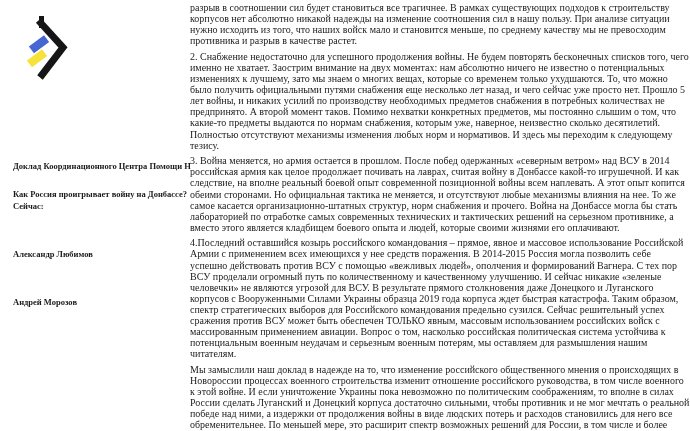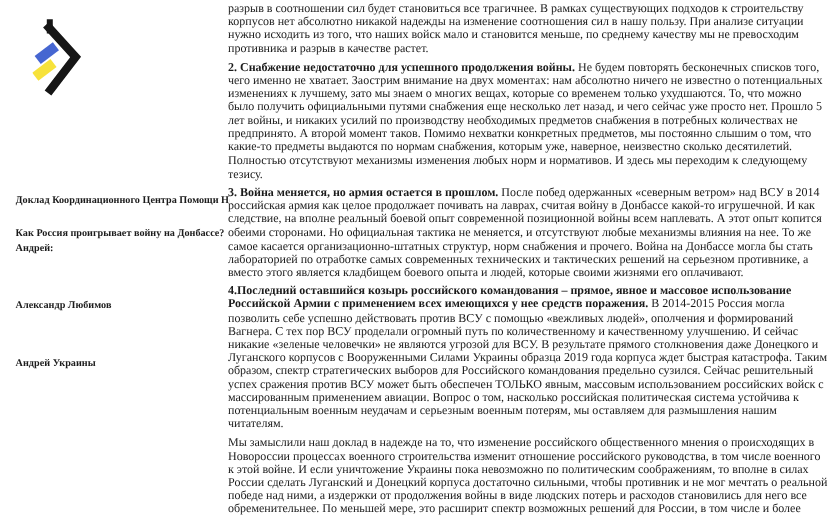--- a/index.html
+++ b/index.html
@@ -47,40 +47,40 @@
     position: absolute;
     left: 190px;
     top: 0;
     width: 500px;
     padding-top: 2px;
     font-size: 10px;
     line-height: 11.1px;
     text-align: left;
   }
   .content p { margin: 0 0 4.5px 0; }
-  .content .lead { font-weight: bold; }
+  .content .lead { font-weight: normal; }
 </style>
 </head>
 <body>
 
 <div class="page">
 
   <svg class="logo" viewBox="0 0 45 70">
     <path d="M14.5 2 V14" fill="none" stroke-width="5" stroke="#161616"></path>
     <path d="M11.5 6.5 L36 33.5 L13 63.5" fill="none" stroke-width="7" stroke="#161616"></path>
     <rect x="2.5" y="26" width="19" height="8.5" transform="rotate(-37 12 30.25)" fill="#4666d1"></rect>
     <rect x="0.5" y="40" width="19" height="8.5" transform="rotate(-37 10 44.25)" fill="#f7e23a"></rect>
   </svg>
 
   <aside class="sidebar">
     <div class="report-label">Доклад Координационного Центра Помощи Новор</div>
     <div class="doc-title">Как Россия проигрывает войну на Донбассе?</div>
-    <div class="authors-label">Андрей:</div>
+    <div class="authors-label">Сейчас:</div>
     <div class="author">Александр Любимов</div>
-    <div class="author">Андрей Украины</div>
+    <div class="author">Андрей Морозов</div>
   </aside>
 
   <main class="content">
     <p><span>разрыв в соотношении сил будет становиться все трагичнее. В рамках существующих подходов к строительству корпусов нет абсолютно никакой надежды на изменение соотношения сил в нашу пользу. При анализе ситуации нужно исходить из того, что наших войск мало и становится меньше, по среднему качеству мы не превосходим противника и разрыв в качестве растет.</span></p>
 
     <p><span class="lead">2. Снабжение недостаточно для успешного продолжения войны.</span><span> Не будем повторять бесконечных списков того, чего именно не хватает. Заострим внимание на двух моментах: нам абсолютно ничего не известно о потенциальных изменениях к лучшему, зато мы знаем о многих вещах, которые со временем только ухудшаются. То, что можно было получить официальными путями снабжения еще несколько лет назад, и чего сейчас уже просто нет. Прошло 5 лет войны, и никаких усилий по производству необходимых предметов снабжения в потребных количествах не предпринято. А второй момент таков. Помимо нехватки конкретных предметов, мы постоянно слышим о том, что какие-то предметы выдаются по нормам снабжения, которым уже, наверное, неизвестно сколько десятилетий. Полностью отсутствуют механизмы изменения любых норм и нормативов. И здесь мы переходим к следующему тезису.</span></p>
 
     <p><span class="lead">3. Война меняется, но армия остается в прошлом.</span><span> После побед одержанных «северным ветром» над ВСУ в 2014 российская армия как целое продолжает почивать на лаврах, считая войну в Донбассе какой-то игрушечной. И как следствие, на вполне реальный боевой опыт современной позиционной войны всем наплевать. А этот опыт копится обеими сторонами. Но официальная тактика не меняется, и отсутствуют любые механизмы влияния на нее. То же самое касается организационно-штатных структур, норм снабжения и прочего. Война на Донбассе могла бы стать лабораторией по отработке самых современных технических и тактических решений на серьезном противнике, а вместо этого является кладбищем боевого опыта и людей, которые своими жизнями его оплачивают.</span></p>
 
     <p><span class="lead">4.Последний оставшийся козырь российского командования – прямое, явное и массовое использование Российской Армии с применением всех имеющихся у нее средств поражения.</span><span> В 2014-2015 Россия могла позволить себе успешно действовать против ВСУ с помощью «вежливых людей», ополчения и формирований Вагнера. С тех пор ВСУ проделали огромный путь по количественному и качественному улучшению. И сейчас никакие «зеленые человечки» не являются угрозой для ВСУ. В результате прямого столкновения даже Донецкого и Луганского корпусов с Вооруженными Силами Украины образца 2019 года корпуса ждет быстрая катастрофа. Таким образом, спектр стратегических выборов для Российского командования предельно сузился. Сейчас решительный успех сражения против ВСУ может быть обеспечен ТОЛЬКО явным, массовым использованием российских войск с массированным применением авиации. Вопрос о том, насколько российская политическая система устойчива к потенциальным военным неудачам и серьезным военным потерям, мы оставляем для размышления нашим читателям.</span></p>

